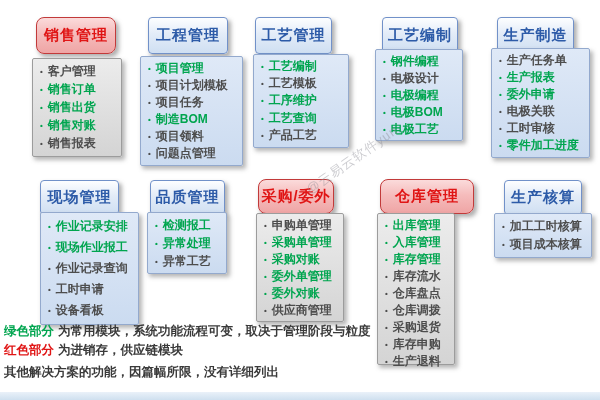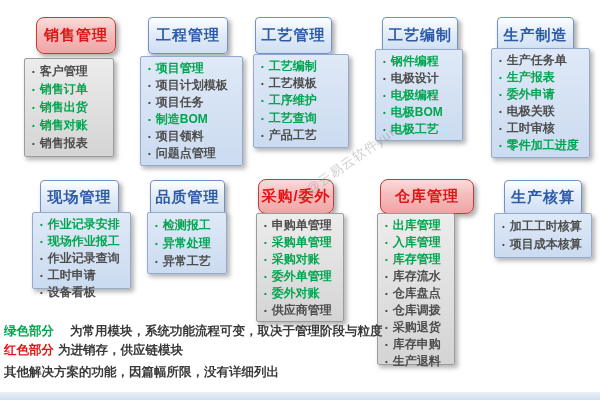--- a/index.html
+++ b/index.html
@@ -42,40 +42,40 @@
     font-size:12px;font-weight:600;color:#4d4d4d;white-space:nowrap;
   }
   ul.bx li::before{
     content:"•";font-size:8px;margin:0 5px 0 3px;color:inherit;flex:none;
   }
   ul.bx li.hl{color:#00a54f;font-weight:bold;}
   #legend{
     position:absolute;left:4px;top:322px;width:570px;
     font-size:12.5px;line-height:19px;font-weight:600;color:#3a3a3a;
   }
-  #legend .term-green{color:#00a54f;font-weight:bold;margin-right:16px;}
+  #legend .term-green{color:#00a54f;font-weight:bold;margin-right:4px;}
   #legend .term-red{color:#e01515;font-weight:bold;margin-right:4px;}
   #legend .line3{margin-top:3px;}
   #watermark{
     position:absolute;left:308px;top:182px;
     transform:rotate(-35deg);transform-origin:0 50%;
     font-size:13px;color:rgba(145,145,152,.45);letter-spacing:1px;
     white-space:nowrap;pointer-events:none;
   }
   #bottom-bar{
     position:absolute;left:0;top:392px;width:600px;height:8px;
     background:linear-gradient(180deg,#eaf1f9 0%,#cfe0ef 100%);
   }
 </style>
 </head>
 <body>
 
 <div class="col red">
   <div class="hd" style="left:36px;top:17px;width:78px;height:35px">销售管理</div>
-  <ul class="bx" style="left:24px;top:58px;width:90px;height:99px">
+  <ul class="bx" style="left:32px;top:58px;width:90px;height:99px">
       <li>客户管理</li>
       <li class="hl">销售订单</li>
       <li class="hl">销售出货</li>
       <li class="hl">销售对账</li>
       <li>销售报表</li>
     </ul>
 </div>
 
 <div class="col blue">
   <div class="hd" style="left:148px;top:17px;width:78px;height:35px">工程管理</div>
@@ -118,21 +118,21 @@
       <li class="hl">生产报表</li>
       <li class="hl">委外申请</li>
       <li>电极关联</li>
       <li>工时审核</li>
       <li class="hl">零件加工进度</li>
     </ul>
 </div>
 
 <div class="col blue">
   <div class="hd" style="left:40px;top:180px;width:77px;height:33px">现场管理</div>
-  <ul class="bx" style="left:32px;top:212px;width:99px;height:77px">
+  <ul class="bx" style="left:40px;top:212px;width:99px;height:113px">
       <li class="hl">作业记录安排</li>
       <li class="hl">现场作业报工</li>
       <li>作业记录查询</li>
       <li>工时申请</li>
       <li>设备看板</li>
     </ul>
 </div>
 
 <div class="col blue">
   <div class="hd" style="left:150px;top:180px;width:73px;height:33px">品质管理</div>

